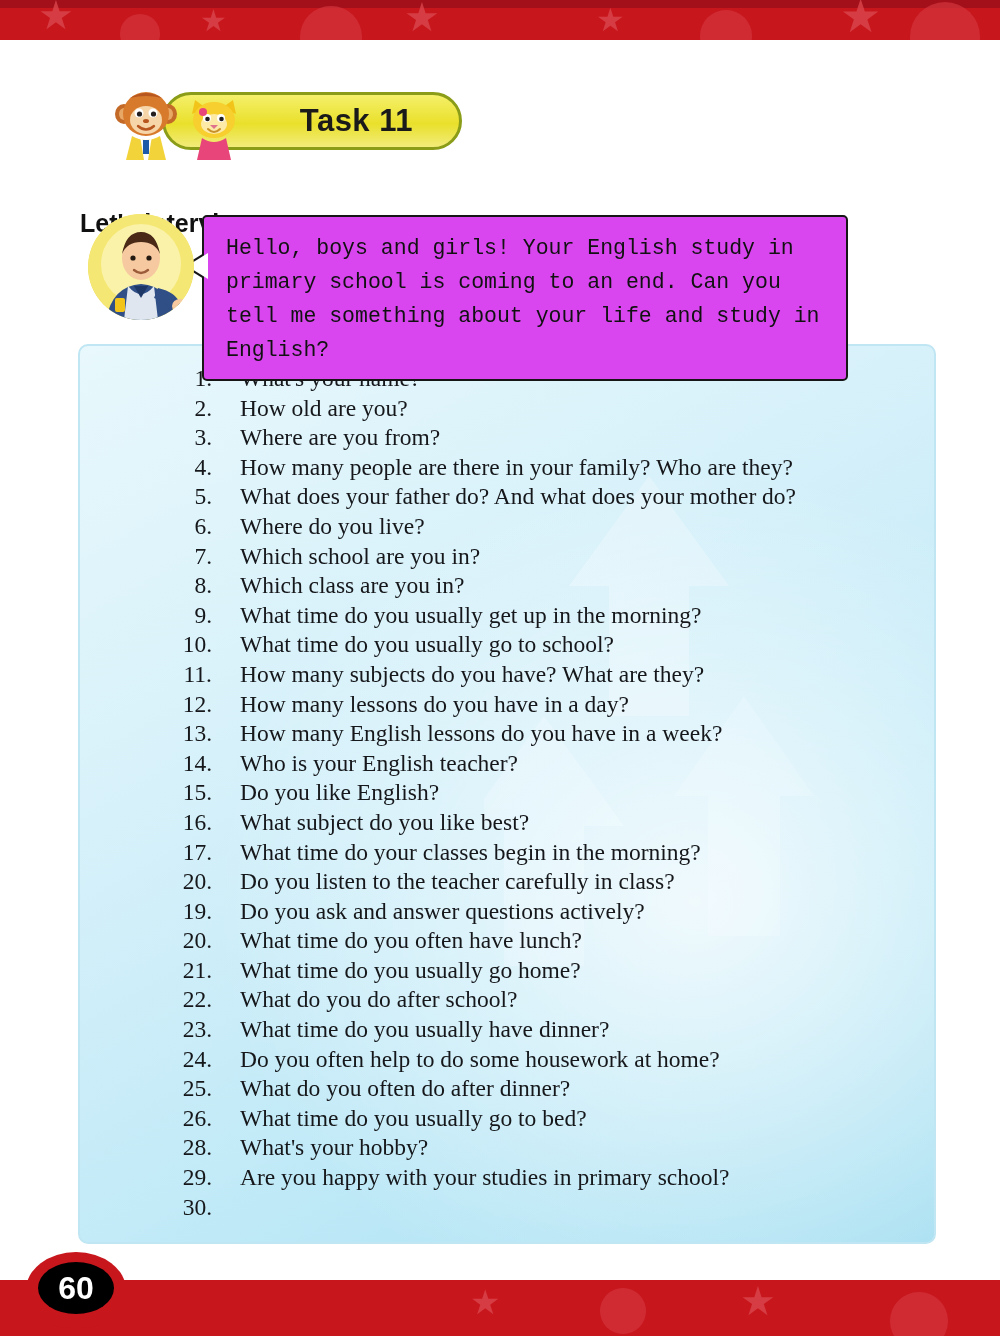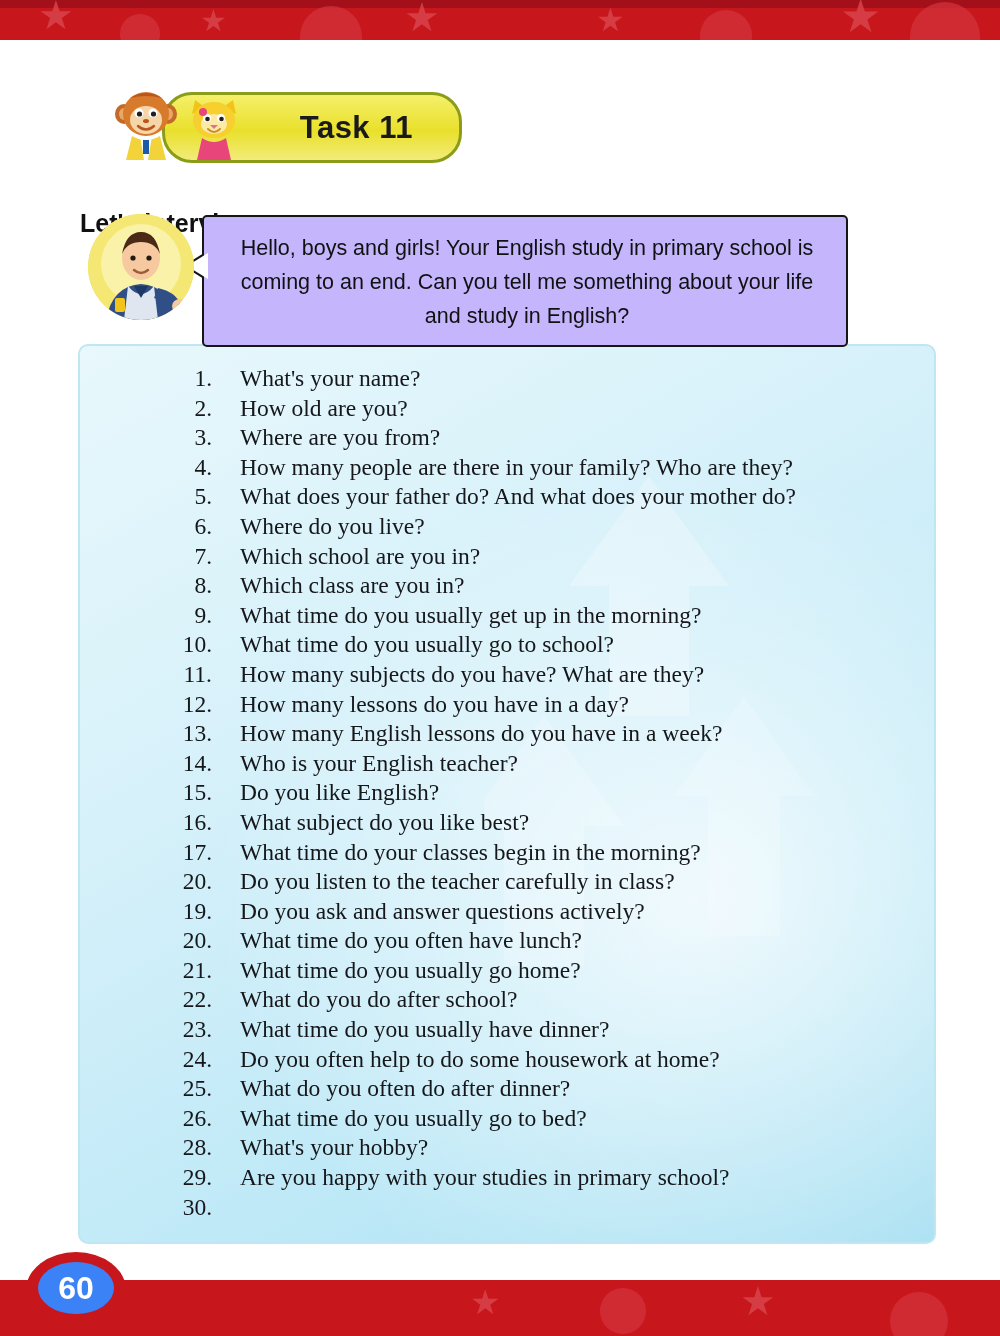--- a/index.html
+++ b/index.html
@@ -48,21 +48,21 @@
     height: 56px;
     background: #c8161d;
     overflow: hidden;
   }
   .page-number-badge {
     position: absolute;
     left: 38px;
     bottom: 22px;
     width: 76px;
     height: 52px;
-    background: #3b82f6;
+    background: #000000;
     border-radius: 50%;
     color: #ffffff;
     font-family: "Liberation Sans", sans-serif;
     font-weight: bold;
     font-size: 32px;
     display: flex;
     align-items: center;
     justify-content: center;
     z-index: 6;
   }
@@ -83,21 +83,21 @@
     left: 82px;
     top: 88px;
     width: 400px;
     height: 66px;
   }
   .task-pill {
     position: absolute;
     left: 80px;
     top: 4px;
     width: 300px;
-    height: 71px;
+    height: 58px;
     background: linear-gradient(180deg, #f5f06a 0%, #e9e02b 55%, #f2ec7a 100%);
     border: 3px solid #8a9c18;
     border-radius: 30px;
     display: flex;
     align-items: center;
     justify-content: flex-end;
     padding-right: 46px;
   }
   .task-pill .label {
     font-family: "Liberation Sans", sans-serif;
@@ -145,27 +145,27 @@
     z-index: 3;
   }
   .speech-bubble {
     position: absolute;
     left: 202px;
     top: 215px;
     width: 646px;
     min-height: 104px;
     border: 2px solid #161616;
     border-radius: 5px;
-    background: #c4b5fd;
+    background: #d946ef;
     padding: 14px 18px 12px 22px;
-    font-family: Liberation Sans, sans-serif;
+    font-family: Liberation Mono, monospace;
     font-size: 21.5px;
     line-height: 34px;
     color: #111;
-    text-align: center;
+    text-align: left;
     z-index: 2;
   }
   .speech-bubble .tail,
   .speech-bubble .tail-in {
     position: absolute;
     left: -21px;
     top: 36px;
     width: 0; height: 0;
     border-top: 13px solid transparent;
     border-bottom: 13px solid transparent;

